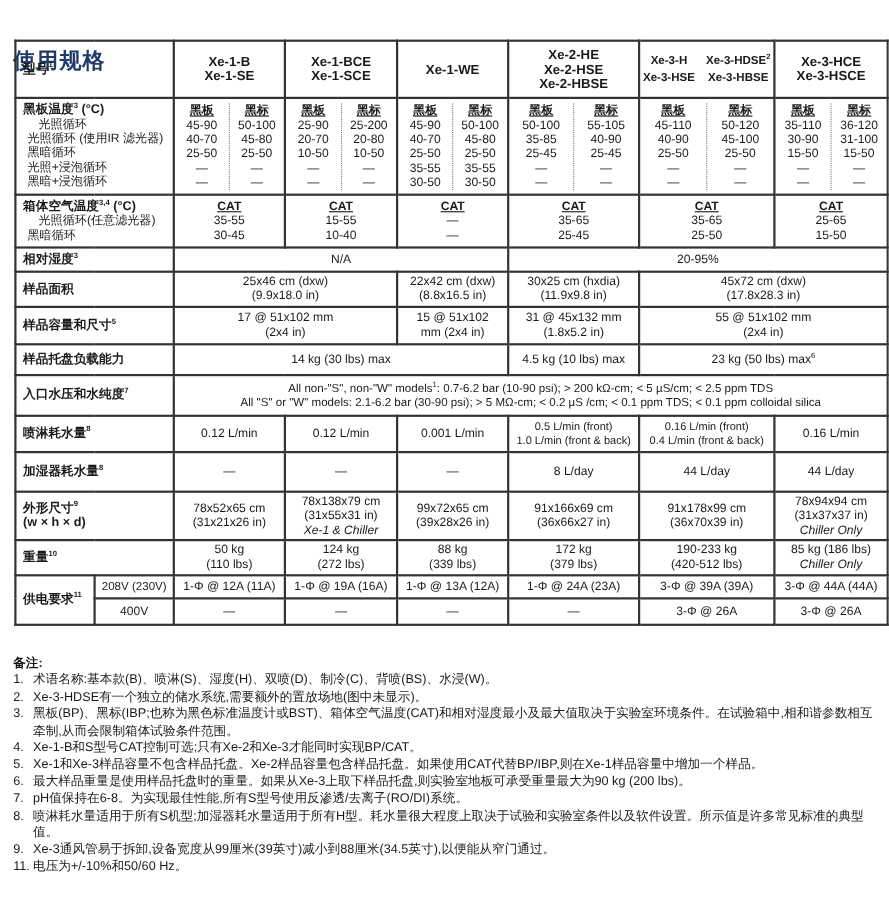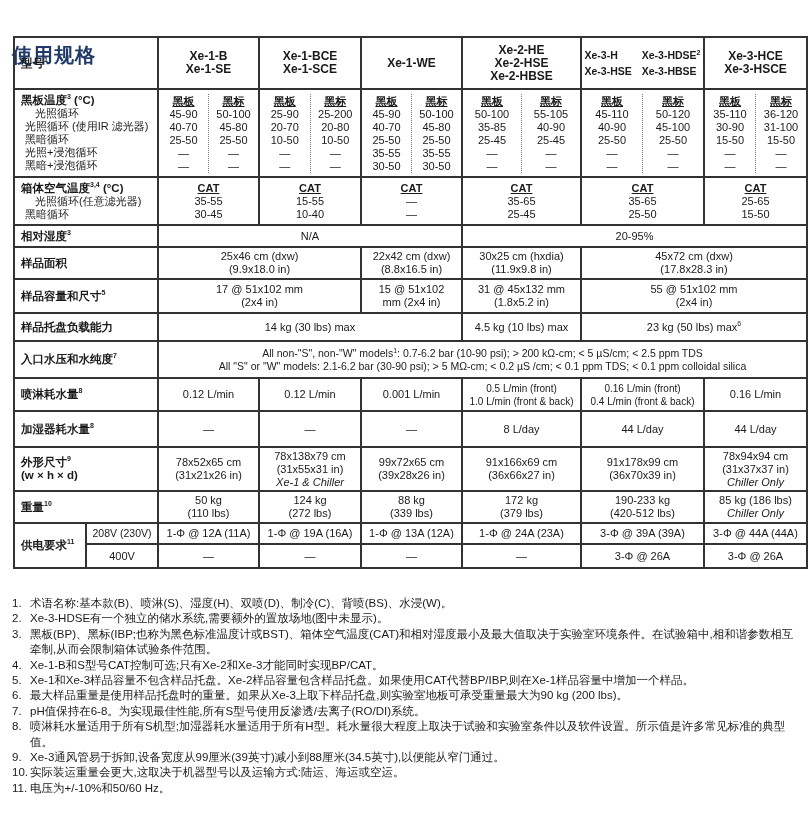--- a/index.html
+++ b/index.html
@@ -7,21 +7,21 @@
   body { font-family: "Liberation Sans", "DejaVu Sans", sans-serif; color: #1a1a1a; position: relative; }
   .title { position: absolute; left: 12px; top: 6px; font-size: 20px; font-weight: bold; color: #1f3a68; letter-spacing: 1px; margin-top: 36px; }
   table.spec { position: absolute; left: 13px; top: 36px; width: 793px; border-collapse: collapse; table-layout: fixed; font-size: 11px; }
   table.spec td { border: 2px solid #333; text-align: center; vertical-align: middle; line-height: 13px; padding: 1px 2px; }
   table.spec td.lbl { text-align: left; font-weight: bold; padding-left: 6px; font-size: 11.5px; }
   table.spec td.lbl .sub { font-weight: normal; display: block; padding-left: 4px; font-size: 11px; line-height: 13px; }
   table.spec td.lbl .sub.first { padding-left: 14px; }
   .hdr { font-weight: bold; font-size: 12px; line-height: 15px; }
   .hdr.small { font-size: 10.5px; line-height: 16px; }
   .hdr5 { display: flex; justify-content: center; gap: 10px; }
-  .hdr5 .col { text-align: left; }
+  .hdr5 .col { text-align: center; }
   sup { font-size: 7px; vertical-align: super; line-height: 0; }
   .bp-wrap { display: flex; height: 100%; }
   .bp-col { flex: 1; text-align: center; padding-top: 1px; }
   .bp-col + .bp-col { border-left: 1px dotted #777; }
   .bp-col .h { font-weight: bold; text-decoration: underline; display: block; }
   .bp-col span { display: block; line-height: 13px; }
   .cat-h { font-weight: bold; text-decoration: underline; display: block; }
   .ital { font-style: italic; }
   td.nopad { padding: 0 !important; }
   .notes { position: absolute; left: 12px; top: 596px; width: 790px; font-size: 11.5px; line-height: 15.4px; }
@@ -414,20 +414,21 @@
     <td>—</td>
     <td>—</td>
     <td>—</td>
     <td>3-Φ @ 26A</td>
     <td>3-Φ @ 26A</td>
   </tr>
 </tbody>
   </table>
 
 <div class="notes">
+  <div class="nh">备注:</div>
   <div class="ni">
       <span class="nn">1.</span>
       <span class="nt">术语名称:基本款(B)、喷淋(S)、湿度(H)、双喷(D)、制冷(C)、背喷(BS)、水浸(W)。</span>
     </div>
   <div class="ni">
       <span class="nn">2.</span>
       <span class="nt">Xe-3-HDSE有一个独立的储水系统,需要额外的置放场地(图中未显示)。</span>
     </div>
   <div class="ni">
       <span class="nn">3.</span>
@@ -451,20 +452,16 @@
     </div>
   <div class="ni">
       <span class="nn">8.</span>
       <span class="nt">喷淋耗水量适用于所有S机型;加湿器耗水量适用于所有H型。耗水量很大程度上取决于试验和实验室条件以及软件设置。所示值是许多常见标准的典型值。</span>
     </div>
   <div class="ni">
       <span class="nn">9.</span>
       <span class="nt">Xe-3通风管易于拆卸,设备宽度从99厘米(39英寸)减小到88厘米(34.5英寸),以便能从窄门通过。</span>
     </div>
   <div class="ni">
-      <span class="nn">10.</span>
-      <span class="nt">实际装运重量会更大,这取决于机器型号以及运输方式:陆运、海运或空运。</span>
-    </div>
-  <div class="ni">
       <span class="nn">11.</span>
       <span class="nt">电压为+/-10%和50/60 Hz。</span>
     </div>
 </div>
 
 </body></html>

